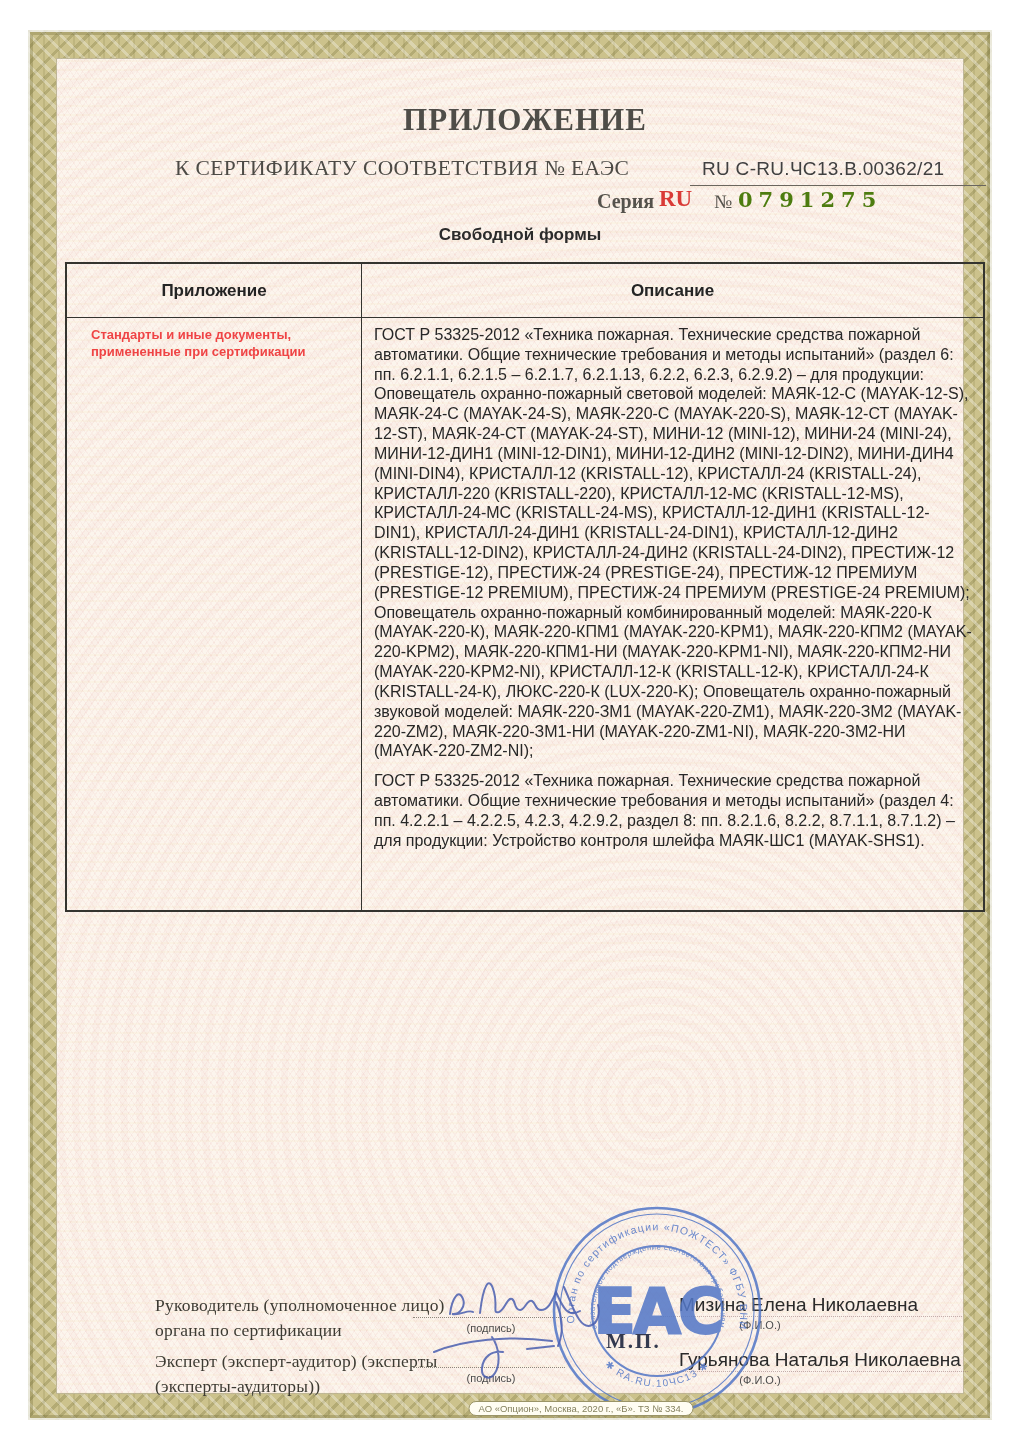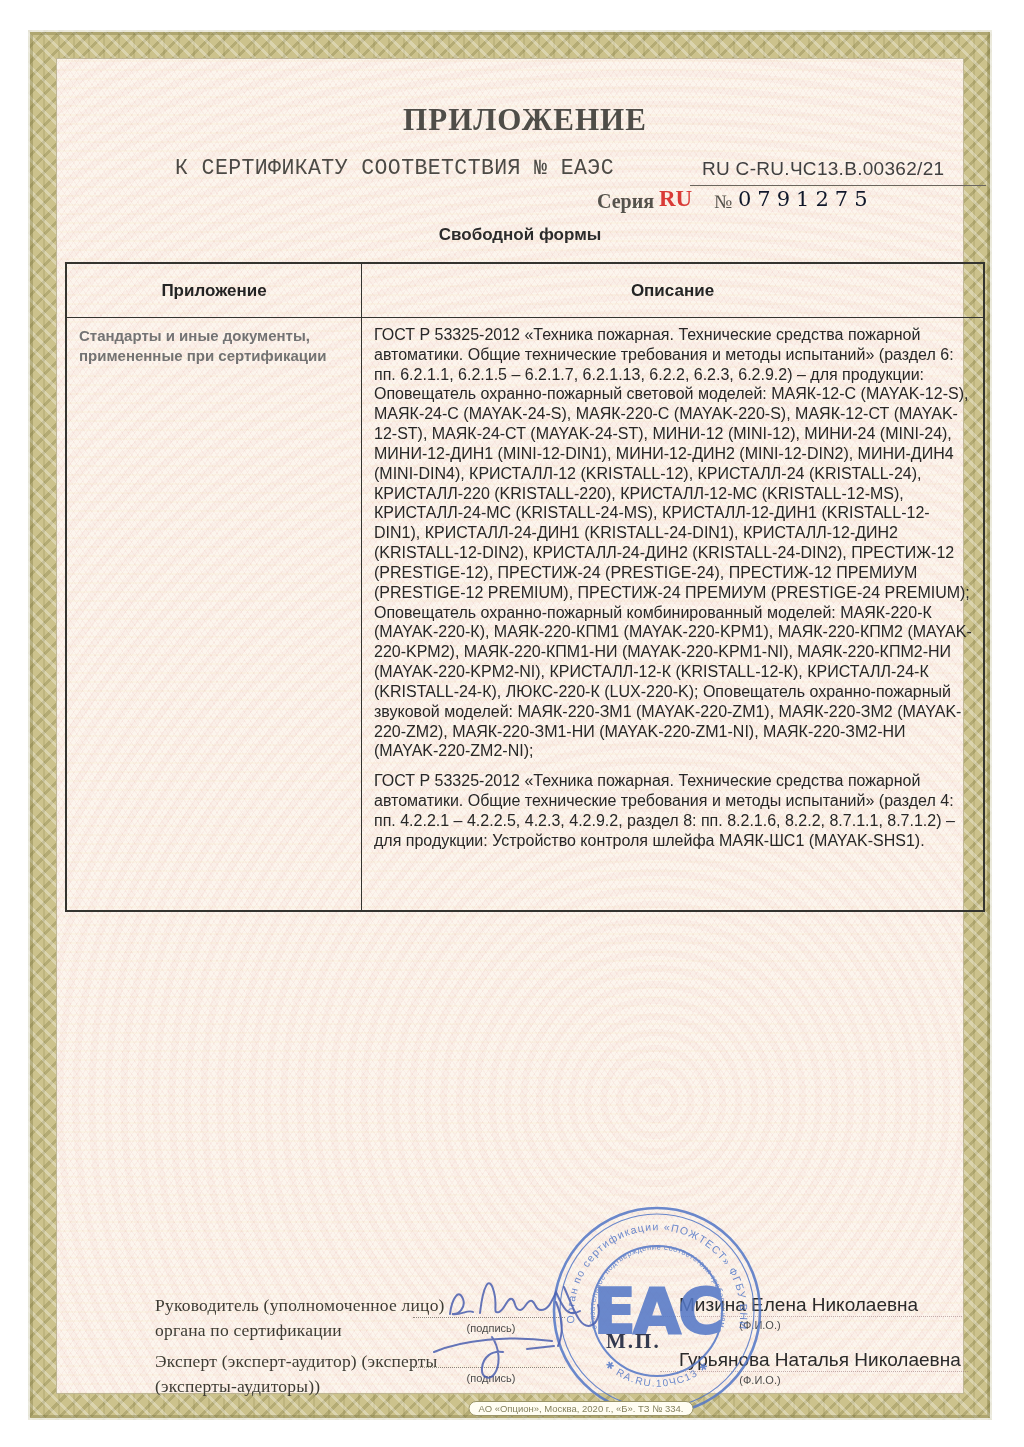--- a/index.html
+++ b/index.html
@@ -42,49 +42,49 @@
     text-shadow:2px 2px 0 #6d6840,-1px -1px 0 #6d6840,1px -1px 0 #6d6840,-1px 1px 0 #6d6840,2px 0 0 #6d6840,0 2px 0 #6d6840;
     font-family:"Liberation Sans",sans-serif;
   }
   .doc-title{
     position:absolute;left:0;top:102px;width:1050px;text-align:center;
     font-family:"Liberation Serif",serif;font-weight:bold;font-size:31px;
     color:#4f4d48;letter-spacing:1px;
   }
   .subtitle{
     position:absolute;left:175px;top:156px;
-    font-family:Liberation Mono, monospace;font-size:21.5px;color:#4c4a45;letter-spacing:.4px;white-space:nowrap;
+    font-family:Liberation Serif, serif;font-size:21.5px;color:#4c4a45;letter-spacing:.4px;white-space:nowrap;
   }
   .cert-number{
     position:absolute;left:702px;top:158px;
     font-size:19px;color:#404040;letter-spacing:.3px;white-space:nowrap;
   }
   .cert-underline{position:absolute;left:690px;top:185px;width:296px;border-bottom:1.5px solid #6a665e;}
   .series-label{position:absolute;left:597px;top:190px;font-family:"Liberation Serif",serif;font-size:20px;color:#55524c;font-weight:bold;}
   .series-value{position:absolute;left:659px;top:186px;font-family:"Liberation Serif",serif;font-weight:bold;font-size:23px;color:#d93a36;}
   .num-sign{position:absolute;left:714px;top:191px;font-family:"Liberation Serif",serif;font-size:19px;color:#55524c;}
-  .form-number{position:absolute;left:738px;top:187px;font-family:"DejaVu Serif",serif;font-weight:normal;font-size:21px;color:#0f172a;letter-spacing:6px;}
+  .form-number{position:absolute;left:738px;top:187px;font-family:"DejaVu Serif",serif;font-weight:bold;font-size:21px;color:#4d7c0f;letter-spacing:6px;}
   .form-note{
     position:absolute;left:0;top:225px;width:1040px;text-align:center;
     font-weight:bold;font-size:17px;color:#2b2b2b;
   }
   
   .cert-table{
     position:absolute;left:65px;top:262px;width:920px;height:650px;
     border:2px solid #34342f;box-sizing:border-box;
     display:grid;grid-template-columns:295px 1fr;grid-template-rows:54px 1fr;
   }
   .th{
     display:flex;align-items:center;justify-content:center;
     font-weight:bold;font-size:17px;color:#242424;
     border-bottom:1.5px solid #34342f;
   }
   .th.first, .td.first{border-right:1.5px solid #34342f;}
   .td{box-sizing:border-box;}
-  .td.first{padding:8px 10px 0 12px;font-weight:bold;font-size:15px;line-height:1.32;color:#737373;}
+  .td.first{padding:8px 10px 0 24px;font-weight:bold;font-size:13px;line-height:1.32;color:#ef4444;}
   .td.second{padding:7px 10px 0 12px;font-size:16px;line-height:1.24;color:#272727;}
   .td.second p{margin:0 0 10px 0;}
   
   .sig-label{
     position:absolute;font-family:"Liberation Serif",serif;font-weight:normal;
     font-size:17.5px;line-height:1.4;color:#3d3b33;letter-spacing:.2px;
   }
   .head-label{left:155px;top:1293px;width:300px;}
   .expert-label{left:155px;top:1349px;width:330px;}
   .sig-line{position:absolute;border-bottom:1px dotted #8f877c;}

